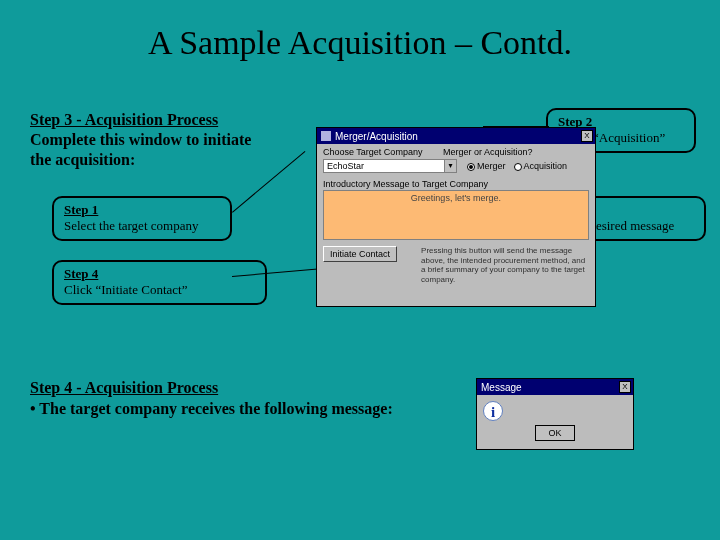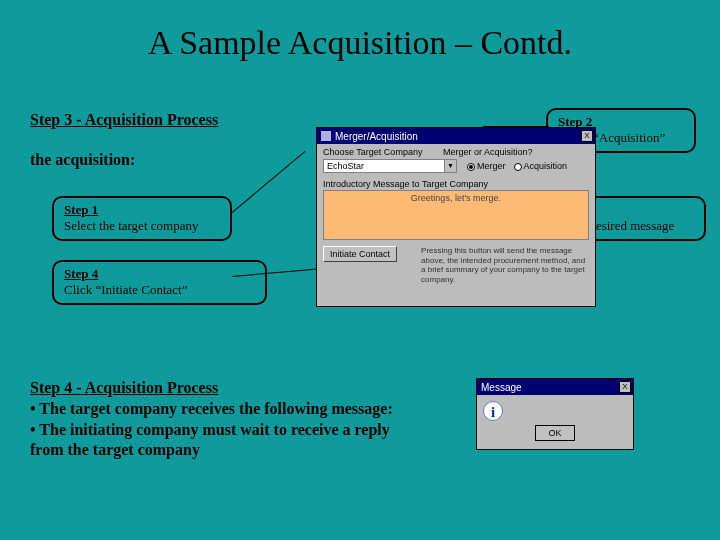--- a/index.html
+++ b/index.html
@@ -199,21 +199,21 @@
     transform-origin: 0 0;
   }
 </style>
 </head>
 <body>
 
 <div class="slide-title">A Sample Acquisition – Contd.</div>
 
 <div class="step3-header">
   <span class="heading">Step 3 - Acquisition Process</span><br>
-  <br>
+  <span>Complete this window to initiate</span><br>
   <span>the acquisition:</span>
 </div>
 
 <div class="callout c-step1">
   <span class="step-label">Step 1</span><br>
   <span>Select the target company</span>
 </div>
 <div class="callout c-step4">
   <span class="step-label">Step 4</span><br>
   <span>Click “Initiate Contact”</span>
@@ -257,22 +257,21 @@
   <div class="ma-msg">Greetings, let's merge.</div>
   <div class="ma-bottom">
     <div class="btn">Initiate Contact</div>
     <div class="hint">Pressing this button will send the message above, the intended procurement method, and a brief summary of your company to the target company.</div>
   </div>
 </div>
 
 <div class="step4-text">
   <span class="heading">Step 4 - Acquisition Process</span><br>
   <span>• The target company receives the following message:</span><br>
-  <span>• The initiating company must wait to receive a reply</span><br>
-  <span>   from the target company</span>
+  <br>
 </div>
 
 <div class="win-msg">
   <div class="titlebar">
     <span class="t-text">Message</span>
     <span class="win-btn">X</span>
   </div>
   <div class="body">
     <span class="info-icon">i</span>
   </div>

